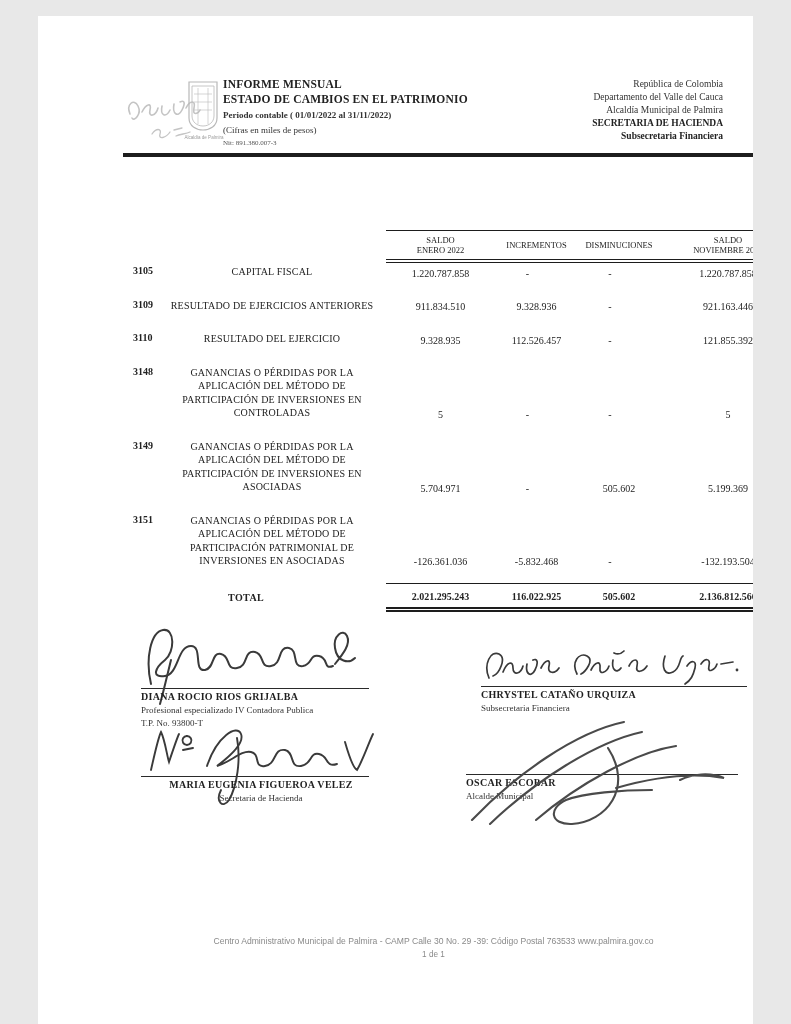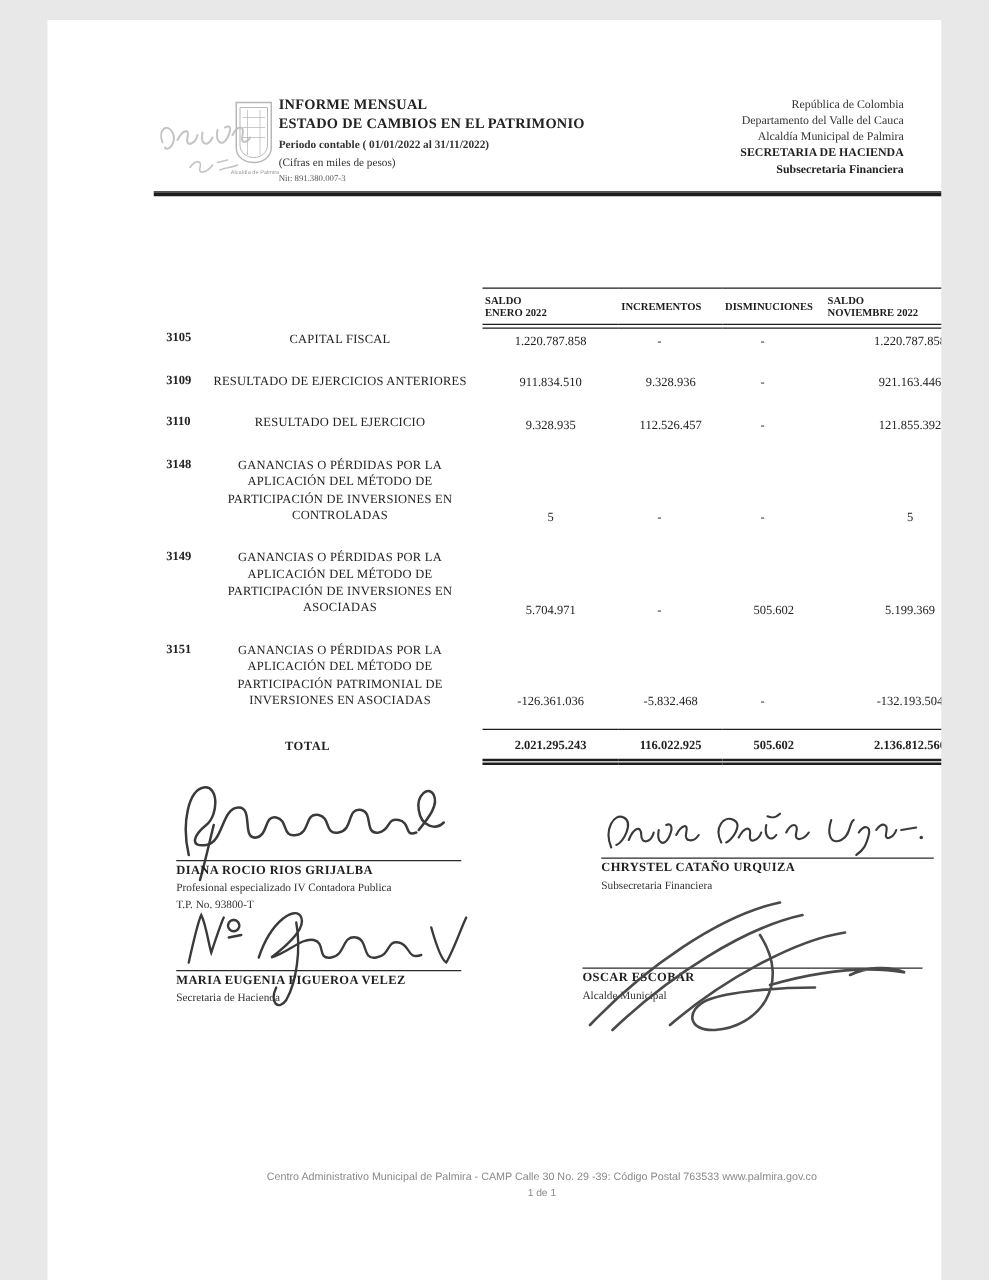--- a/index.html
+++ b/index.html
@@ -26,21 +26,21 @@
   .rb-line.bold { font-weight:bold; color:#222; }
   .header-rule { position:absolute; left:85px; top:137px; width:677px; height:4px;
     border-top:1.5px solid #1d1d1d; border-bottom:3px solid #1d1d1d; }
   
   .tbl-wrap { position:absolute; left:95px; top:214px; width:663px; }
   table { border-collapse:collapse; width:663px; table-layout:fixed; }
   col.c-code  { width:33px; }
   col.c-label { width:220px; }
   col.c-v1 { width:109px; } col.c-v2 { width:83px; }
   col.c-v3 { width:82px; }  col.c-v4 { width:136px; }
-  th { font-size:8.5px; font-weight:bold; text-align:left; vertical-align:middle;
+  th { font-size:8.5px; font-weight:normal; text-align:center; vertical-align:middle;
        padding:4px 2px; color:#1c1c1c;
        border-top:1.5px solid #1d1d1d; border-bottom:4px double #1d1d1d; }
   th.no-rule { border-top:none; border-bottom:none; }
   td { font-size:10px; vertical-align:top; padding:4px 0 16px 0; color:#222; }
   td.code { text-align:left; padding-right:6px;font-weight:bold; }
   td.label { text-align:center; letter-spacing:.2px; line-height:13.5px; padding-right:8px; }
   td.val { text-align:center; vertical-align:bottom; white-space:nowrap; }
   td.val.dash { padding-right:18px; }
   tr.total-row td { font-weight:bold; padding:7px 0 5px 0; vertical-align:middle; }
   tr.total-row td.val { border-top:1.5px solid #1d1d1d; border-bottom:5px double #1d1d1d; }
@@ -216,21 +216,21 @@
         <path d="M96,26 C90,14 98,4 106,8 C114,12 104,24 100,26 M110,22 C114,14 120,12 119,20 C118,28 126,24 128,18 M132,12 C130,22 136,26 140,20 M133,5 C137,7 141,5 143,3 M148,18 C152,10 158,10 156,18 C154,26 162,24 166,18"></path>
         <path d="M184,8 C180,20 184,28 192,24 C200,20 198,10 202,8 M206,18 C210,12 216,12 214,20 C212,28 210,32 204,36 M220,16 C224,10 230,10 228,18 C226,26 234,22 236,16 M240,16 L252,14"></path>
         <circle cx="256" cy="22" r="1.4" fill="#3a3a3a" stroke="none"></circle>
       </g>
     </svg>
     <div class="sig-line" style="width:266px;"></div>
     <div class="sig-name">CHRYSTEL CATAÑO URQUIZA</div>
     <div class="sig-title">Subsecretaria Financiera</div>
   </div>
 
-  <div class="sig" style="left:103px; top:704px; width:240px;">
+  <div class="sig" style="left:103px; top:704px; width:240px;text-align:center;">
     <svg width="236" height="56" viewBox="0 0 236 56">
       <g fill="none" stroke="#3a3a3a" stroke-width="1.9" stroke-linecap="round">
         <path d="M10,50 C14,32 18,16 20,12 C24,20 26,36 28,42 C32,30 36,18 38,14"></path>
         <path d="M46,16 a4.5,4.5 0 1,1 -0.1,0 M42,30 L52,28"></path>
         <path d="M66,46 C76,16 96,4 100,14 C104,24 84,40 76,46 C90,42 100,30 110,32 C120,34 112,48 124,46 C136,44 132,28 144,30 C154,32 148,48 160,46 C172,44 168,32 178,34 C188,36 184,48 196,44"></path>
         <path d="M204,22 C208,36 212,48 216,50 C222,40 228,22 232,14"></path>
         <path d="M96,18 C100,40 96,66 88,80 C82,89 74,82 80,70"></path>
       </g>
     </svg>
     <div class="sig-line" style="width:228px;"></div>

